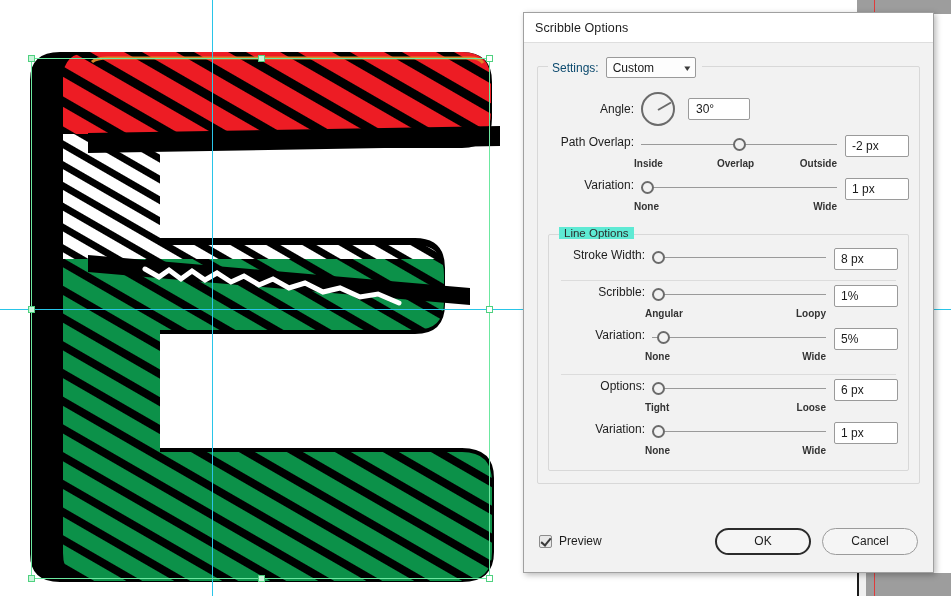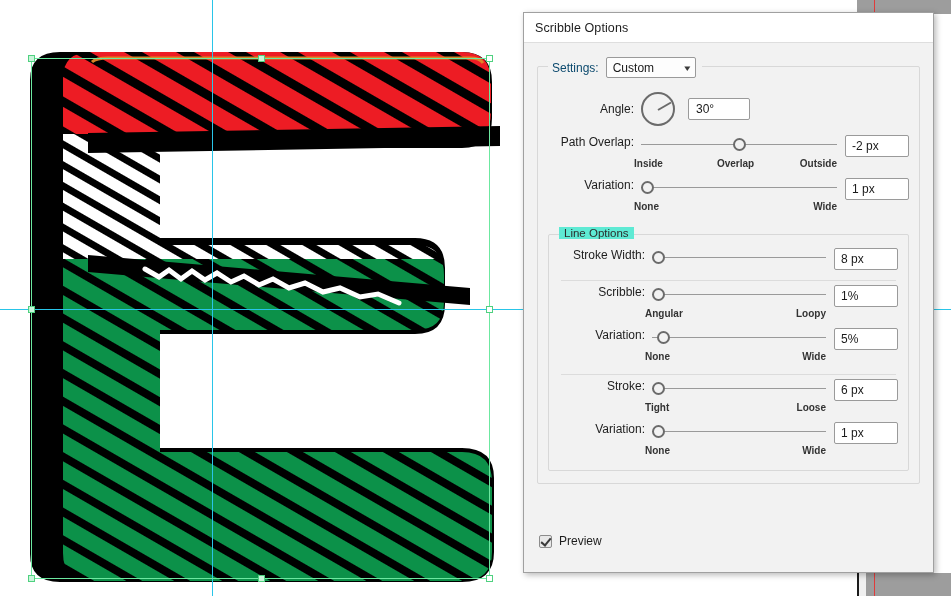--- a/index.html
+++ b/index.html
@@ -354,21 +354,21 @@
           <div class="endzone">
             <span class="endlabel" style="left:0;">None</span>
             <span class="endlabel" style="right:0;">Wide</span>
           </div>
           <div class="pad"></div>
         </div>
 
         <div class="hr" style="margin-top:10px;"></div>
 
         <div class="row" style="margin-top:4px;">
-          <span class="row-label">Stroke:</span>
+          <span class="row-label">Options:</span>
           <div class="slider">
             <div class="track"></div>
             <div class="thumb" style="left:0;"></div>
           </div>
           <div class="numbox">6 px</div>
         </div>
         <div class="ends">
           <div class="spacer"></div>
           <div class="endzone">
             <span class="endlabel" style="left:0;">Tight</span>
@@ -398,15 +398,19 @@
     </div>
   </div>
 
   <div id="dlg-footer">
     <div class="preview-wrap">
       <div class="checkbox">
         <div class="tick"></div>
       </div>
       <span class="preview-label">Preview</span>
     </div>
+    <div class="btns">
+      <div class="btn primary">OK</div>
+      <div class="btn">Cancel</div>
+    </div>
   </div>
 
 </div>
 
 </body></html>

